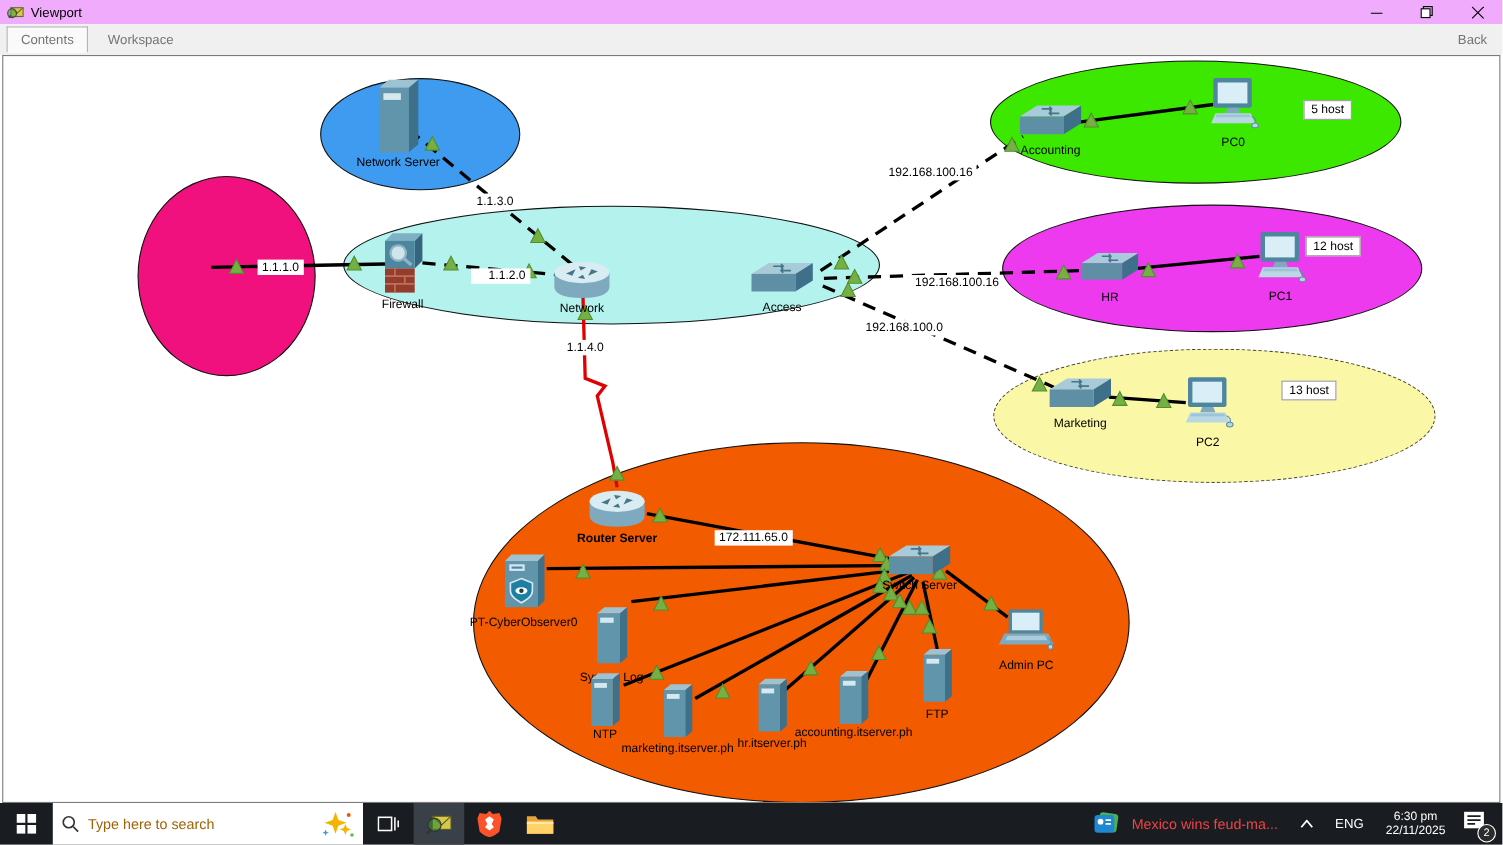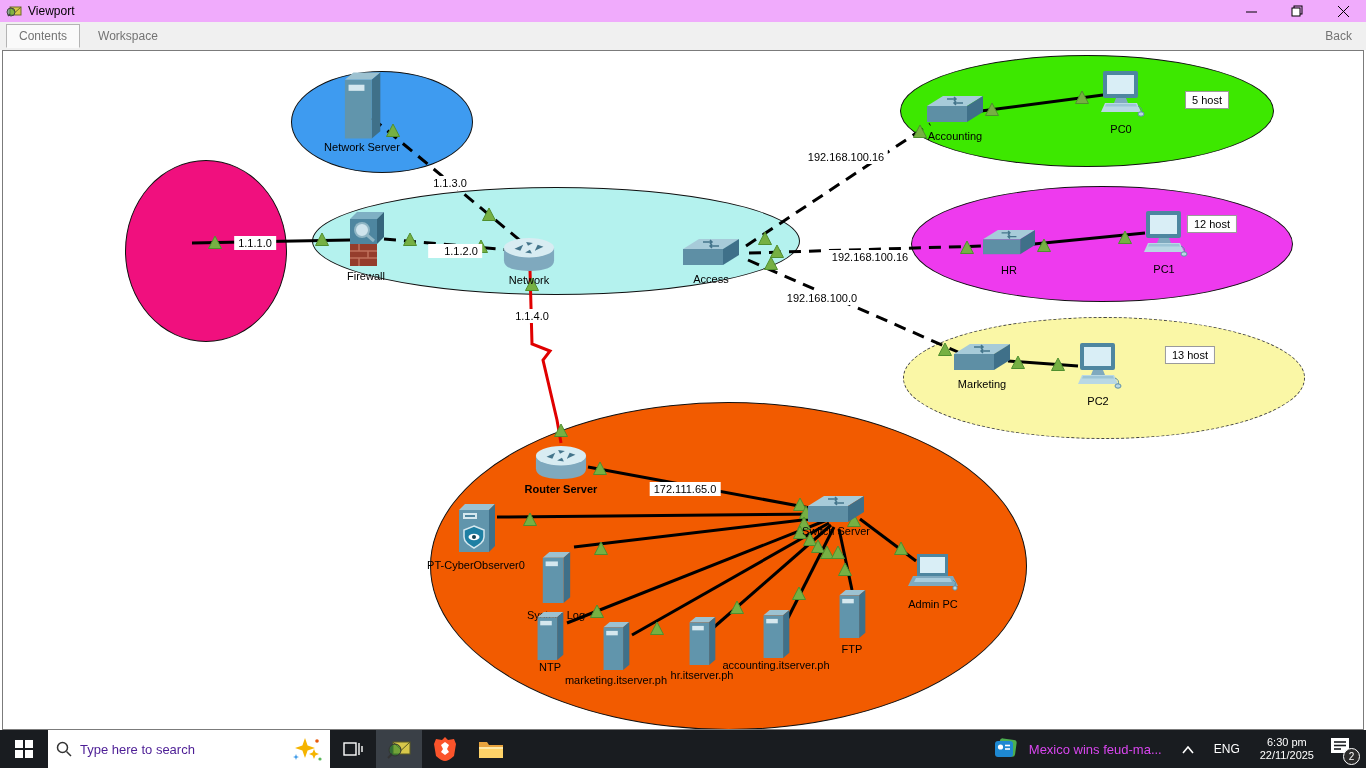--- a/index.html
+++ b/index.html
@@ -34,24 +34,24 @@
        font-size:11px;color:#000;white-space:nowrap;z-index:5;}
   .badge{position:absolute;transform:translate(-50%,-50%);background:#fff;padding:2px 6px;
          font-size:11px;color:#000;white-space:nowrap;border:1px solid #9a9a9a;z-index:5;}
   
   .taskbar{position:absolute;left:0;top:730px;width:1366px;height:38px;background:#191c20;
            display:flex;align-items:center;z-index:30;color:#fff;}
   .tbtn{width:46px;height:38px;display:flex;align-items:center;justify-content:center;}
   .tbtn.start{width:48px;}
   .tbtn.active-app{background:#3a4047;}
   .searchbox{width:282px;height:38px;background:#fff;display:flex;align-items:center;
-             color:#4c1d95;font-size:13px;box-sizing:border-box;padding:0 8px;}
+             color:#a16207;font-size:13px;box-sizing:border-box;padding:0 8px;}
   .searchbox span{flex:1;margin-left:8px;}
   .tray{margin-left:auto;display:flex;align-items:center;height:100%;}
-  .news{display:flex;align-items:center;font-size:13px;color:#d946ef;padding:0 10px;}
+  .news{display:flex;align-items:center;font-size:13px;color:#ef4444;padding:0 10px;}
   .news span{margin-left:10px;}
   .chev{padding:0 10px;}
   .eng{font-size:12px;padding:0 10px;}
   .clock{font-size:11px;text-align:center;line-height:13px;padding:0 10px;}
   .notif{position:relative;padding:0 14px 0 6px;}
   .nbadge{position:absolute;right:6px;bottom:-4px;width:15px;height:15px;border-radius:50%;
           background:#2b2b2b;border:1px solid #fff;color:#fff;font-size:10px;
           display:flex;align-items:center;justify-content:center;}
 </style>
 </head>

